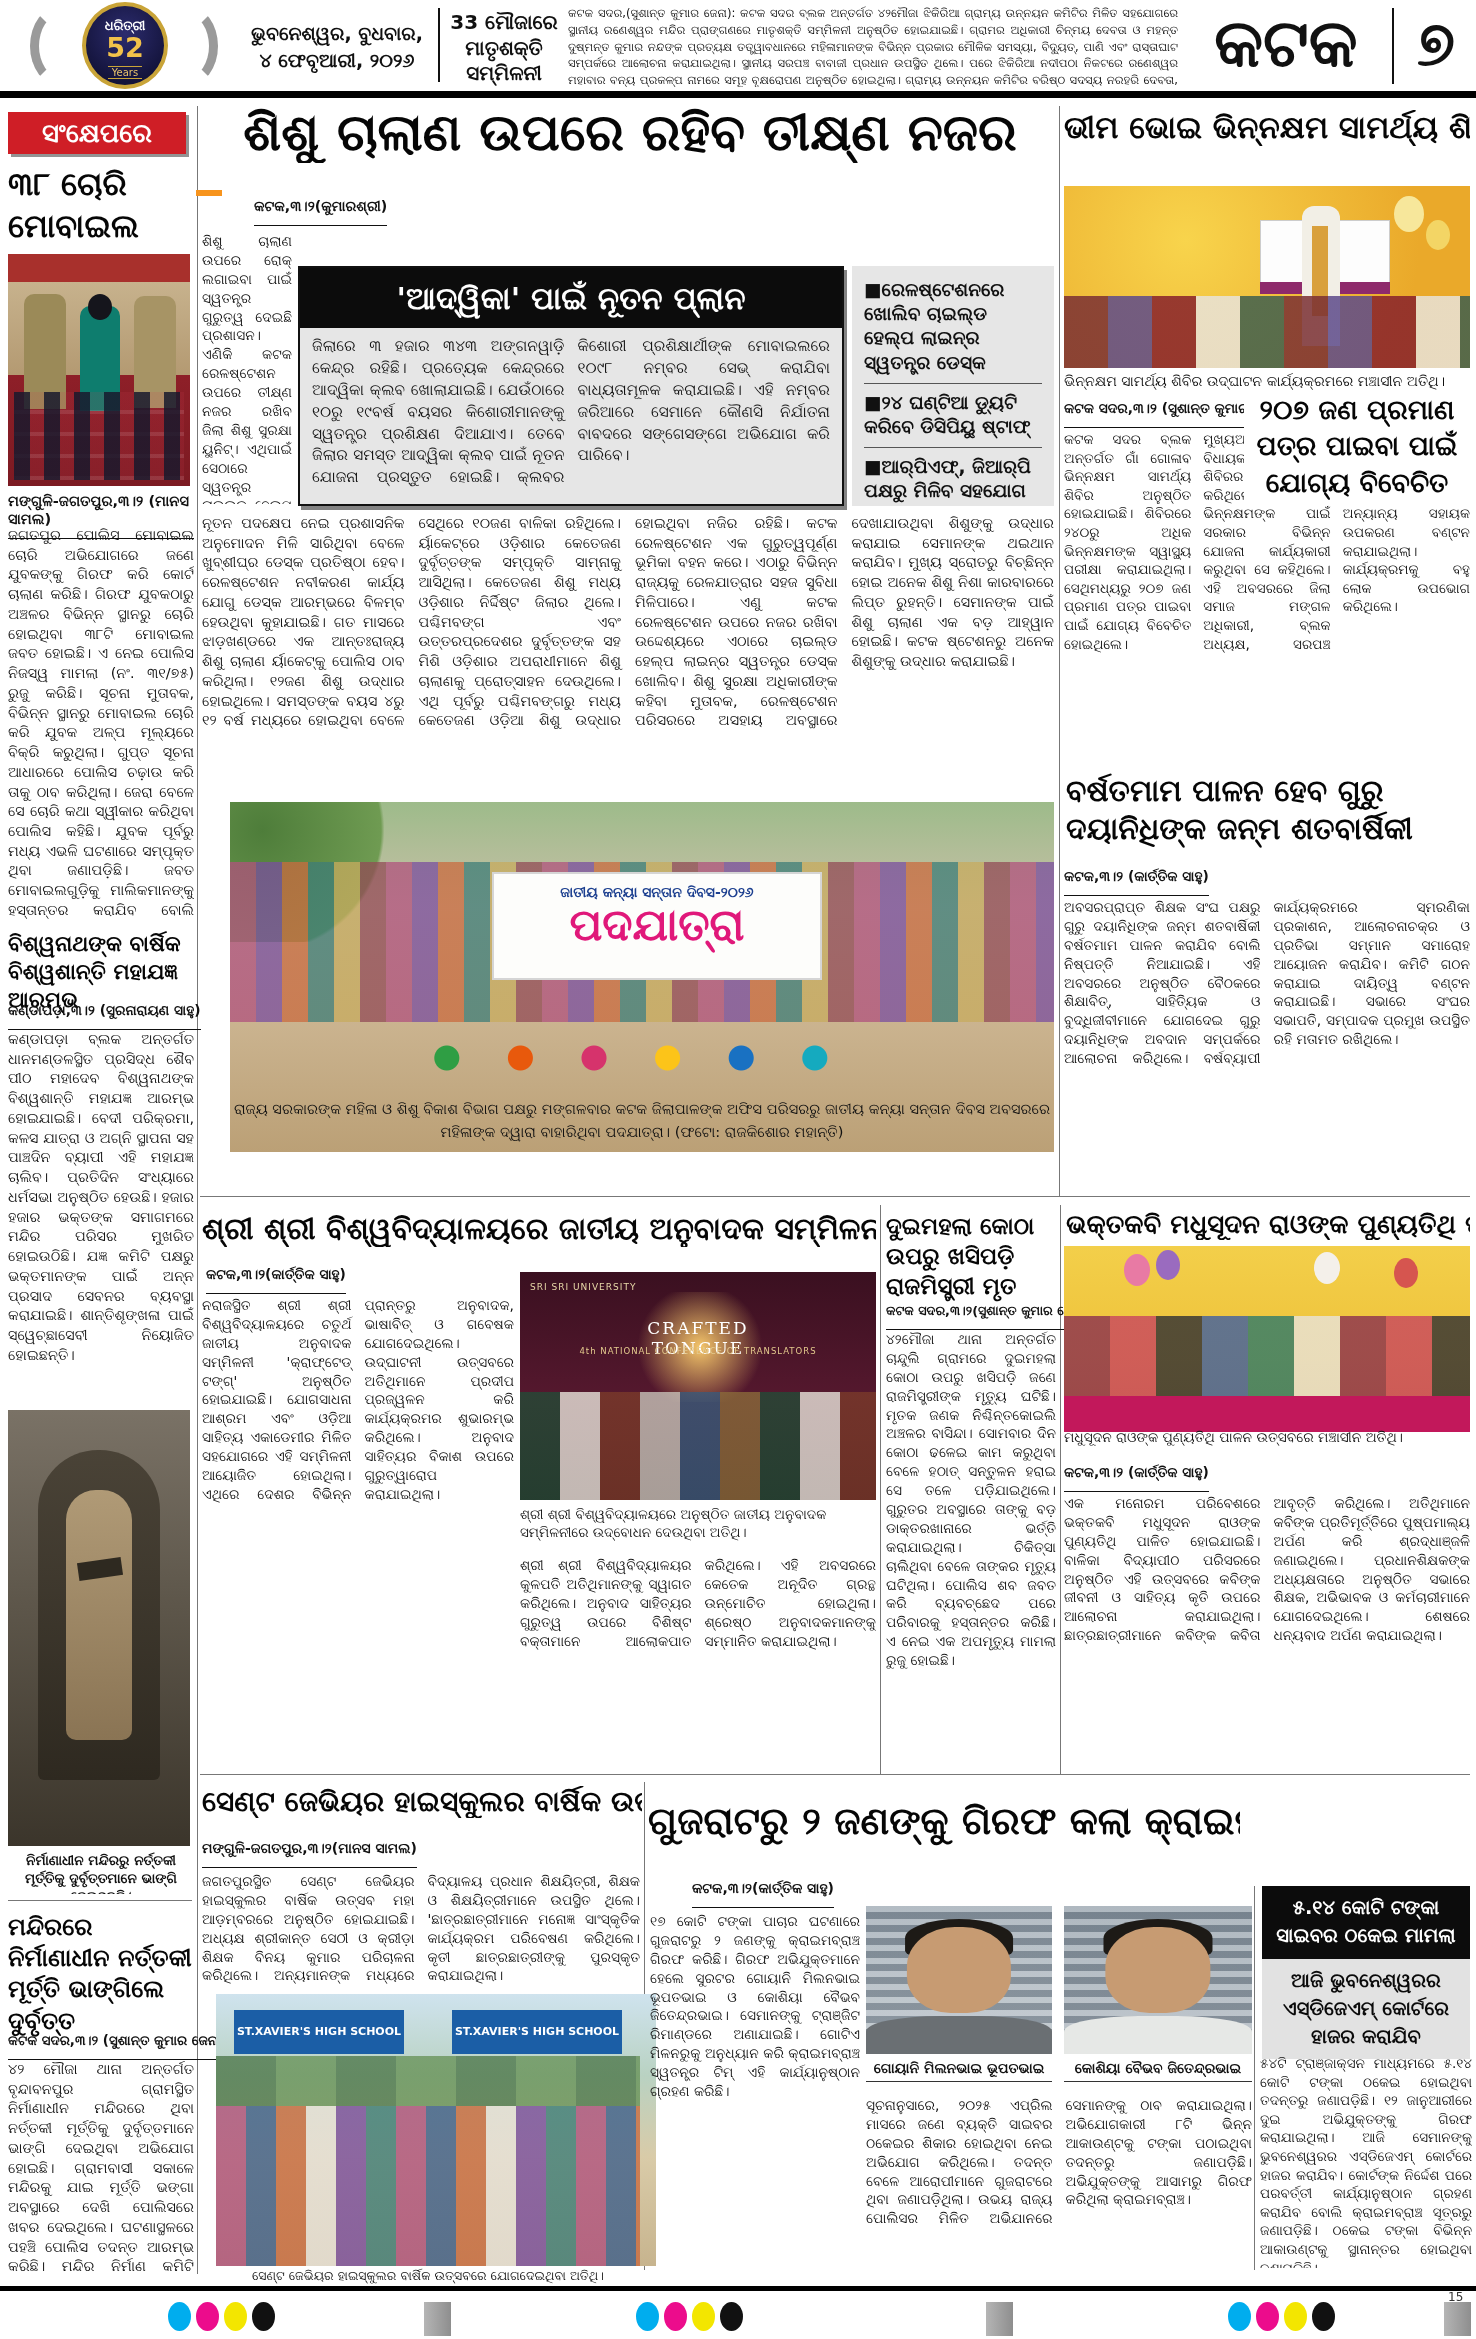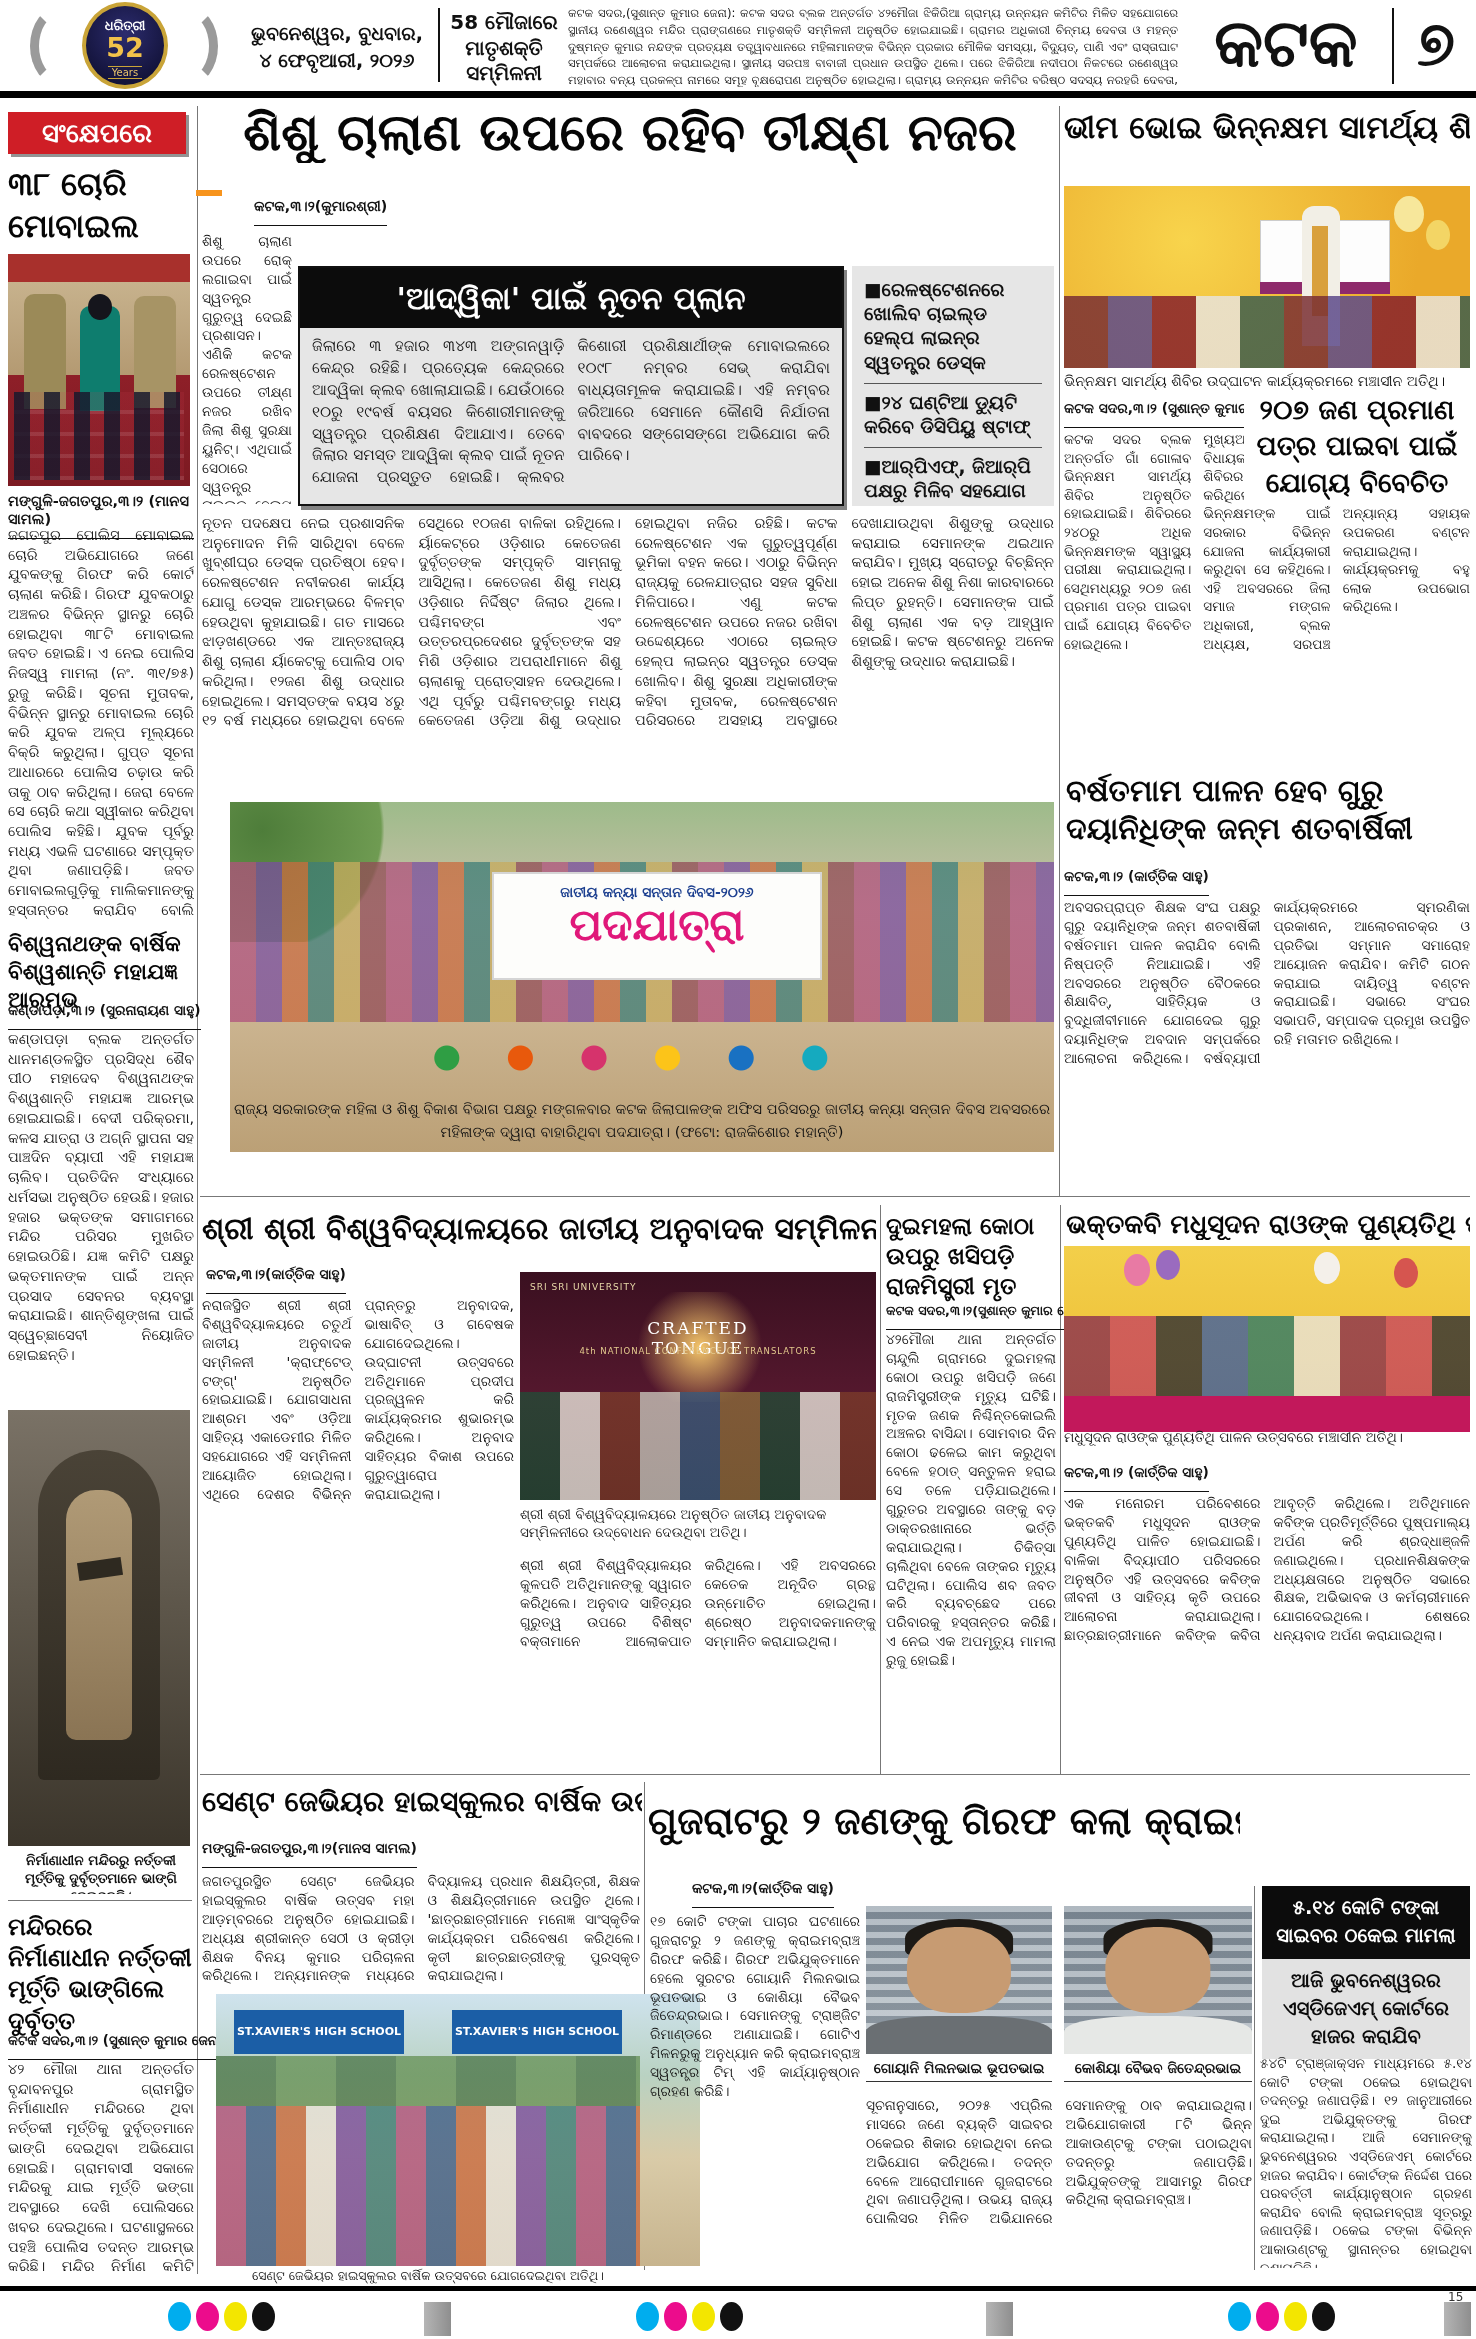--- a/index.html
+++ b/index.html
@@ -36,21 +36,21 @@
     <div class="abs" style="left:82px;top:2px;width:86px;height:87px;border-radius:50%;background:radial-gradient(circle at 50% 35%,#2c2c6e,#13133a 75%);border:4px solid #c9a438;text-align:center">
       <div style="color:#fff;font-size:13px;font-weight:bold;margin-top:12px">ଧରିତ୍ରୀ</div>
       <div style="color:#f2c24a;font-size:27px;font-weight:bold;line-height:1">52</div>
       <div style="color:#e8c36a;font-size:10px;border-top:1px solid #c9a438;border-bottom:1px solid #c9a438;display:inline-block;padding:0 4px">Years</div>
     </div>
     <div class="abs ctr b" style="left:242px;top:20px;width:190px;font-size:19px;line-height:1.4">
       <div>ଭୁବନେଶ୍ୱର, ବୁଧବାର,</div>
       <div>୪ ଫେବୃଆରୀ, ୨୦୨୬</div>
     </div>
     <div class="abs" style="left:438px;top:8px;width:2px;height:74px;background:#111"></div>
-    <div class="abs ctr b" style="left:446px;top:10px;width:116px;font-size:20px;line-height:1.28">58 ମୌଜାରେ ମାତୃଶକ୍ତି ସମ୍ମିଳନୀ</div>
+    <div class="abs ctr b" style="left:446px;top:10px;width:116px;font-size:20px;line-height:1.28">33 ମୌଜାରେ ମାତୃଶକ୍ତି ସମ୍ମିଳନୀ</div>
     <div class="abs" style="left:568px;top:5px;width:610px;height:82px;font-size:11.6px;line-height:1.45;text-align:justify;overflow:hidden">କଟକ ସଦର,(ସୁଶାନ୍ତ କୁମାର ଜେନା): କଟକ ସଦର ବ୍ଲକ ଅନ୍ତର୍ଗତ ୪୨ମୌଜା ଝିକିରିଆ ଗ୍ରାମ୍ୟ ଉନ୍ନୟନ କମିଟିର ମିଳିତ ସହଯୋଗରେ ସ୍ଥାନୀୟ ରଣେଶ୍ୱର ମନ୍ଦିର ପ୍ରାଙ୍ଗଣରେ ମାତୃଶକ୍ତି ସମ୍ମିଳନୀ ଅନୁଷ୍ଠିତ ହୋଇଯାଇଛି। ଗ୍ରାମର ଅଧିକାରୀ ଚିନ୍ମୟ ଦେବତା ଓ ମହନ୍ତ ଦୁଷ୍ମନ୍ତ କୁମାର ନନ୍ଦଙ୍କ ପ୍ରତ୍ୟକ୍ଷ ତତ୍ତ୍ୱାବଧାନରେ ମହିଳାମାନଙ୍କ ବିଭିନ୍ନ ପ୍ରକାର ମୌଳିକ ସମସ୍ୟା, ବିଦ୍ୟୁତ୍, ପାଣି ଏବଂ ରାସ୍ତାଘାଟ ସମ୍ପର୍କରେ ଆଲୋଚନା କରାଯାଇଥିଲା। ସ୍ଥାନୀୟ ସରପଞ୍ଚ ବାବାଜୀ ପ୍ରଧାନ ଉପସ୍ଥିତ ଥିଲେ। ପରେ ଝିକିରିଆ ନଦୀପଠା ନିକଟରେ ରଣେଶ୍ୱର ମହାବାର ବନ୍ୟ ପ୍ରକଳ୍ପ ନାମରେ ସମୂହ ବୃକ୍ଷରୋପଣ ଅନୁଷ୍ଠିତ ହୋଇଥିଲା। ଗ୍ରାମ୍ୟ ଉନ୍ନୟନ କମିଟିର ବରିଷ୍ଠ ସଦସ୍ୟ ନରହରି ଦେବତା, ଅଶୋକ ଦେବତା, ଆନନ୍ଦ ଦେବତା, ସୁଶାନ୍ତ ଦେବତା ପ୍ରମୁଖ ସହଯୋଗ କରିଥିଲେ।</div>
     <div class="abs ctr b" style="left:1186px;top:0;width:200px;font-size:66px;line-height:88px">କଟକ</div>
     <div class="abs" style="left:1392px;top:8px;width:2px;height:76px;background:#111"></div>
     <div class="abs ctr b" style="left:1396px;top:0;width:80px;font-size:62px;line-height:88px">୭</div>
     <div class="abs" style="left:0;top:91px;width:1476px;height:7px;background:#000"></div>
   </div>
 
   <div class="vr" style="left:197px;top:106px;height:2168px"></div>
   <div class="vr" style="left:1059px;top:106px;height:1090px"></div>
   <div class="hrline" style="left:200px;top:1196px;width:1270px"></div>
@@ -162,21 +162,21 @@
     <div class="abs" style="left:0;top:70px;width:406px;height:80px;background:repeating-linear-gradient(90deg,#8a2f4f 0 46px,#c8455f 46px 92px,#2f2f33 92px 138px,#3f5fa0 138px 184px,#2f7a6a 184px 230px,#e8e3da 230px 276px);opacity:.8"></div>
     <div class="abs" style="left:0;top:150px;width:406px;height:36px;background:#c2185b"></div>
   </div>
   <div class="abs cap" style="left:1064px;top:1428px;width:406px;height:22px;font-size:13.8px;white-space:nowrap">ମଧୁସୂଦନ ରାଓଙ୍କ ପୁଣ୍ୟତିଥି ପାଳନ ଉତ୍ସବରେ ମଞ୍ଚାସୀନ ଅତିଥି।</div>
   <div class="abs" style="left:1064px;top:1462px"><span class="dl" style="font-size:13.8px">କଟକ,୩।୨ (କାର୍ତ୍ତିକ ସାହୁ)</span></div>
   <div class="abs bt cols2" style="left:1064px;top:1494px;width:406px;height:278px;font-size:13.8px">ଏକ ମନୋରମ ପରିବେଶରେ ଭକ୍ତକବି ମଧୁସୂଦନ ରାଓଙ୍କ ପୁଣ୍ୟତିଥି ପାଳିତ ହୋଇଯାଇଛି। ବାଳିକା ବିଦ୍ୟାପୀଠ ପରିସରରେ ଅନୁଷ୍ଠିତ ଏହି ଉତ୍ସବରେ କବିଙ୍କ ଜୀବନୀ ଓ ସାହିତ୍ୟ କୃତି ଉପରେ ଆଲୋଚନା କରାଯାଇଥିଲା। ଛାତ୍ରଛାତ୍ରୀମାନେ କବିଙ୍କ କବିତା ଆବୃତ୍ତି କରିଥିଲେ। ଅତିଥିମାନେ କବିଙ୍କ ପ୍ରତିମୂର୍ତ୍ତିରେ ପୁଷ୍ପମାଲ୍ୟ ଅର୍ପଣ କରି ଶ୍ରଦ୍ଧାଞ୍ଜଳି ଜଣାଇଥିଲେ। ପ୍ରଧାନଶିକ୍ଷକଙ୍କ ଅଧ୍ୟକ୍ଷତାରେ ଅନୁଷ୍ଠିତ ସଭାରେ ଶିକ୍ଷକ, ଅଭିଭାବକ ଓ କର୍ମଚାରୀମାନେ ଯୋଗଦେଇଥିଲେ। ଶେଷରେ ଧନ୍ୟବାଦ ଅର୍ପଣ କରାଯାଇଥିଲା।</div>
 
   <div class="abs hl" style="left:202px;top:1786px;width:440px;font-size:28px;white-space:nowrap;overflow:hidden">ସେଣ୍ଟ ଜେଭିୟର ହାଇସ୍କୁଲର ବାର୍ଷିକ ଉତ୍ସବ</div>
   <div class="abs" style="left:202px;top:1838px"><span class="dl" style="font-size:14px">ମଙ୍ଗୁଳି-ଜଗତପୁର,୩।୨(ମାନସ ସାମଲ)</span></div>
   <div class="abs bt cols2" style="left:202px;top:1872px;width:438px;height:118px;font-size:13.8px">ଜଗତପୁରସ୍ଥିତ ସେଣ୍ଟ ଜେଭିୟର ହାଇସ୍କୁଲର ବାର୍ଷିକ ଉତ୍ସବ ମହା ଆଡ଼ମ୍ବରରେ ଅନୁଷ୍ଠିତ ହୋଇଯାଇଛି। ଅଧ୍ୟକ୍ଷ ଶ୍ରୀକାନ୍ତ ସେଠୀ ଓ କ୍ରୀଡ଼ା ଶିକ୍ଷକ ବିନୟ କୁମାର ପରିଚାଳନା କରିଥିଲେ। ଅନ୍ୟମାନଙ୍କ ମଧ୍ୟରେ ବିଦ୍ୟାଳୟ ପ୍ରଧାନ ଶିକ୍ଷୟିତ୍ରୀ, ଶିକ୍ଷକ ଓ ଶିକ୍ଷୟିତ୍ରୀମାନେ ଉପସ୍ଥିତ ଥିଲେ। 'ଛାତ୍ରଛାତ୍ରୀମାନେ ମନୋଜ୍ଞ ସାଂସ୍କୃତିକ କାର୍ଯ୍ୟକ୍ରମ ପରିବେଷଣ କରିଥିଲେ। କୃତୀ ଛାତ୍ରଛାତ୍ରୀଙ୍କୁ ପୁରସ୍କୃତ କରାଯାଇଥିଲା।</div>
-  <div class="ph" style="left:216px;top:1994px;width:484px;height:272px;background:linear-gradient(180deg,#cfe3ee 0%,#b9d2c2 30%,#d9cba8 60%,#c7b48e 100%)">
+  <div class="ph" style="left:216px;top:1994px;width:440px;height:272px;background:linear-gradient(180deg,#cfe3ee 0%,#b9d2c2 30%,#d9cba8 60%,#c7b48e 100%)">
     <div class="abs ctr" style="left:18px;top:16px;width:170px;height:44px;background:#1b5ea6;color:#fff;font-size:11px;font-weight:bold;line-height:44px;overflow:hidden">ST.XAVIER'S HIGH SCHOOL</div>
     <div class="abs ctr" style="left:236px;top:16px;width:170px;height:44px;background:#1b5ea6;color:#fff;font-size:11px;font-weight:bold;line-height:44px;overflow:hidden">ST.XAVIER'S HIGH SCHOOL</div>
     <div class="abs" style="left:0;top:62px;width:424px;height:50px;background:repeating-linear-gradient(90deg,#3f6b3a 0 60px,#5d8a4a 60px 120px);opacity:.7"></div>
     <div class="abs" style="left:0;top:112px;width:424px;height:160px;background:repeating-linear-gradient(90deg,#b0527d 0 30px,#3e5f8a 30px 60px,#c96b3f 60px 90px,#e8e3da 90px 120px,#7a4e9e 120px 150px,#3e7d77 150px 180px);opacity:.8"></div>
   </div>
   <div class="abs cap ctr" style="left:202px;top:2268px;width:452px;height:18px;font-size:12.6px;white-space:nowrap">ସେଣ୍ଟ ଜେଭିୟର ହାଇସ୍କୁଲର ବାର୍ଷିକ ଉତ୍ସବରେ ଯୋଗଦେଇଥିବା ଅତିଥି।</div>
 
   <div class="abs hl ctr" style="left:648px;top:1780px;width:592px;font-size:38px;white-space:nowrap;overflow:hidden;line-height:2.2">ଗୁଜରାଟରୁ ୨ ଜଣଙ୍କୁ ଗିରଫ କଲା କ୍ରାଇମବ୍ରାଞ୍ଚ</div>
   <div class="abs" style="left:692px;top:1878px"><span class="dl" style="font-size:14px">କଟକ,୩।୨(କାର୍ତ୍ତିକ ସାହୁ)</span></div>
   <div class="abs bt" style="left:650px;top:1912px;width:210px;height:352px;font-size:13.8px">୧୭ କୋଟି ଟଙ୍କା ପାଚାର ଘଟଣାରେ ଗୁଜରାଟରୁ ୨ ଜଣଙ୍କୁ କ୍ରାଇମବ୍ରାଞ୍ଚ ଗିରଫ କରିଛି। ଗିରଫ ଅଭିଯୁକ୍ତମାନେ ହେଲେ ସୁରଟର ଗୋୟାନି ମିଲନଭାଇ ଭୂପତଭାଇ ଓ କୋଶିୟା ବୈଭବ ଜିତେନ୍ଦ୍ରଭାଇ। ସେମାନଙ୍କୁ ଟ୍ରାଞ୍ଜିଟ ରିମାଣ୍ଡରେ ଅଣାଯାଇଛି। ଗୋଟିଏ ମିଳନରୁକୁ ଅନୁଧ୍ୟାନ କରି କ୍ରାଇମବ୍ରାଞ୍ଚ ସ୍ୱତନ୍ତ୍ର ଟିମ୍ ଏହି କାର୍ଯ୍ୟାନୁଷ୍ଠାନ ଗ୍ରହଣ କରିଛି।</div>

